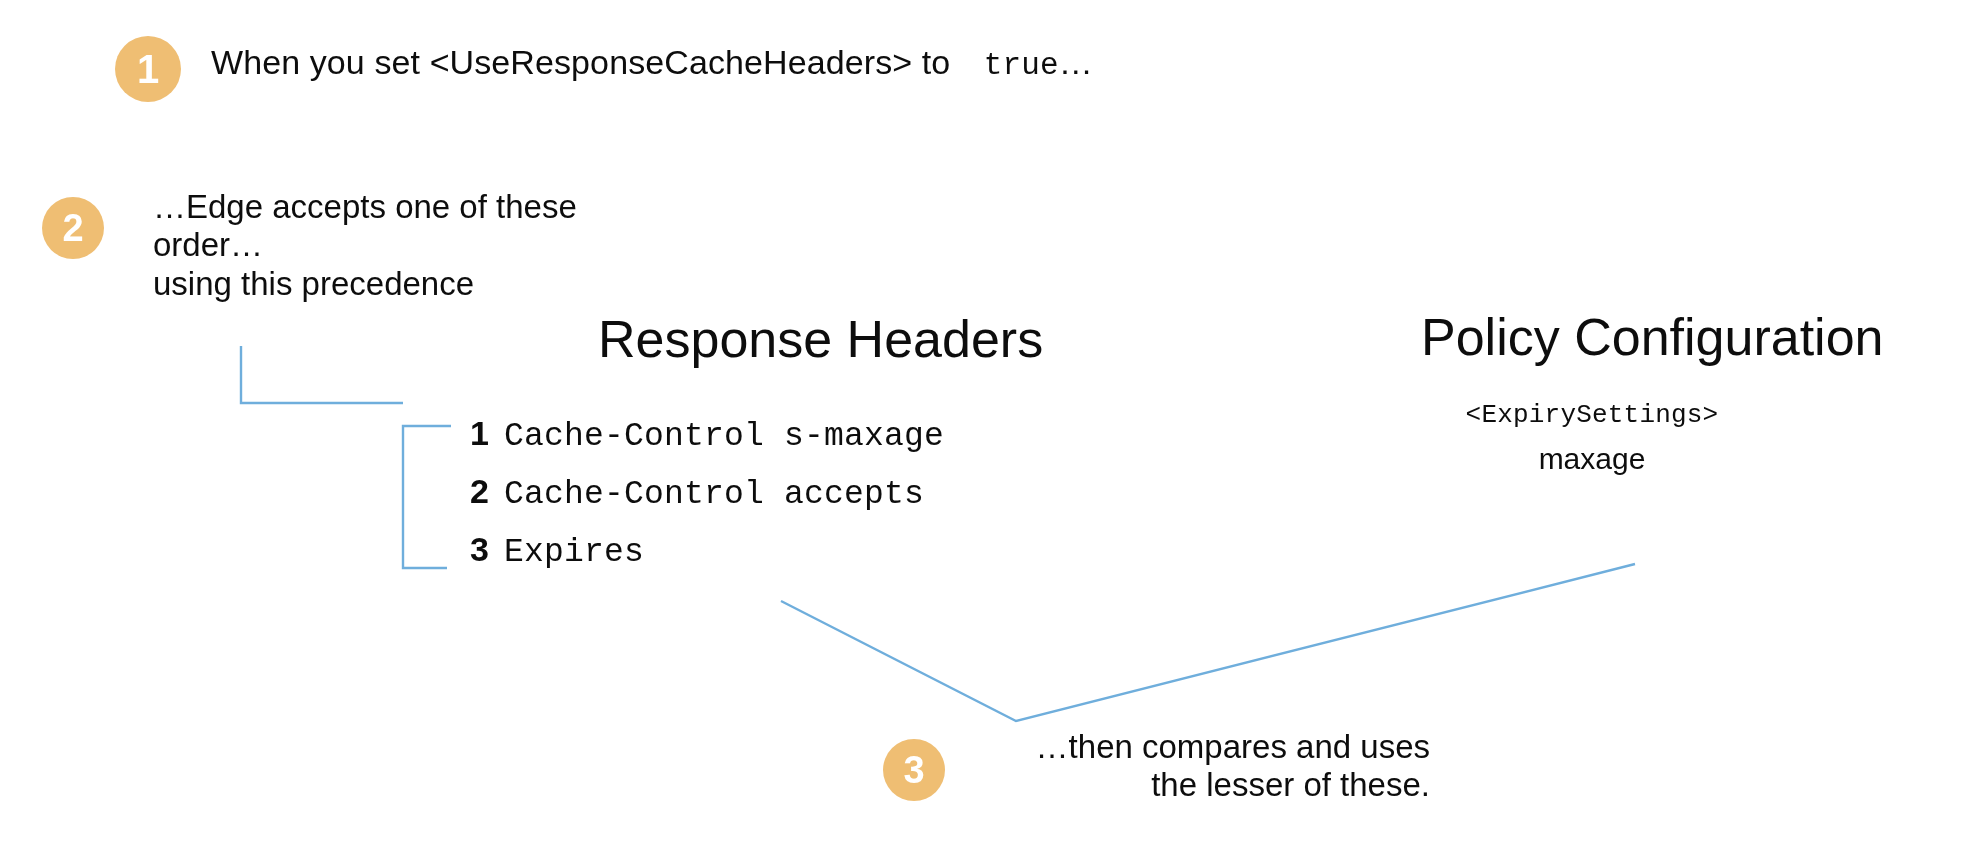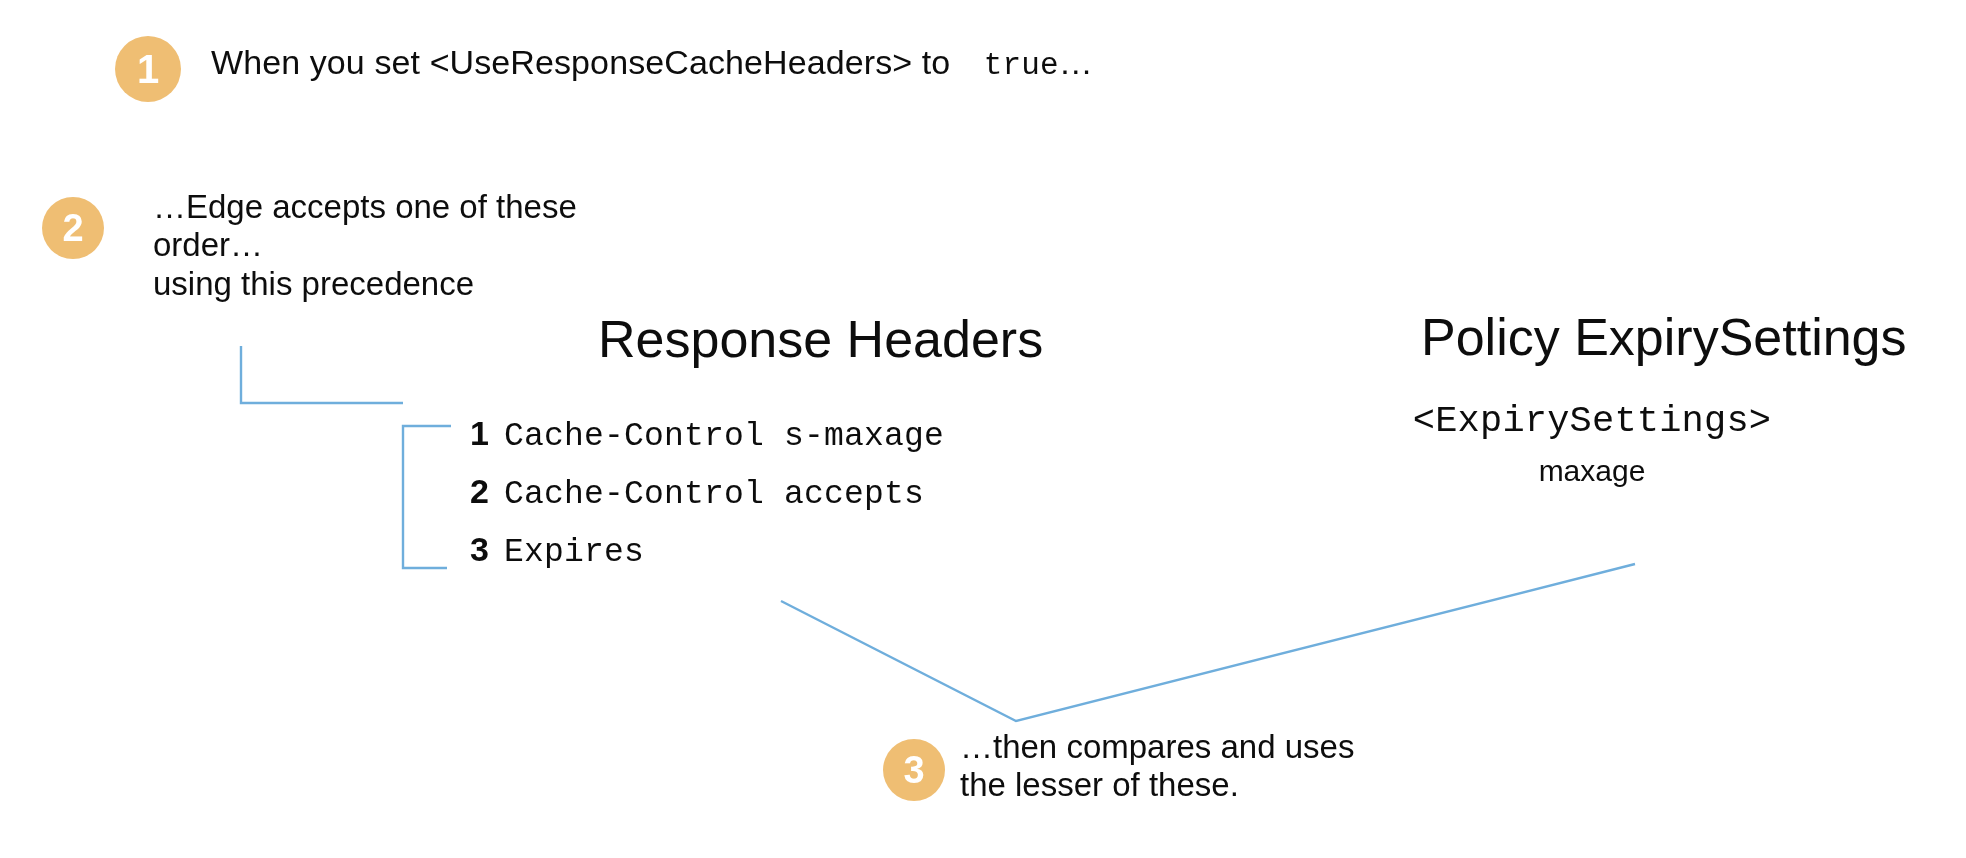--- a/index.html
+++ b/index.html
@@ -67,21 +67,21 @@
     line-height: 1.16;
     width: 470px;
     margin-left: 20px;
   }
 
   #step3-text {
     left: 960px; top: 728px;
     font-size: 33px;
     line-height: 1.16;
     width: 470px;
-    text-align: left;
+    text-align: right;
   }
 
   
   .col-heading {
     position: absolute;
     font-size: 52px;
     white-space: nowrap;
     margin-top: 10px;
   }
   #heading-response { left: 598px; top: 299px; }
@@ -114,21 +114,21 @@
   
   #policy-element {
     position: absolute;
     left: 1382px; top: 400px;
     width: 420px;
     text-align: center;
   }
   #policy-element .mono {
     display: block;
     font-family: "Liberation Mono", "DejaVu Sans Mono", monospace;
-    font-size: 37px;
+    font-size: 26px;
     letter-spacing: 0.2px;
   }
   #policy-element .sub {
     display: block;
     margin-top: 12px;
     font-size: 30px;
   }
 
   
   #connectors {
@@ -158,21 +158,21 @@
   </div>
 
   <div class="badge" id="badge-2">2</div>
   <div class="abs" id="step2-text">
     <div>…Edge accepts one of these</div>
     <div>order…</div>
     <div>using this precedence</div>
   </div>
 
   <div class="col-heading" id="heading-response">Response Headers</div>
-  <div class="col-heading" id="heading-policy">Policy ExpirySettings</div>
+  <div class="col-heading" id="heading-policy">Policy Configuration</div>
 
   <div id="precedence-list">
     <div class="list-row">
       <span class="list-num">1</span>
       <span class="list-value">Cache-Control s-maxage</span>
     </div>
     <div class="list-row">
       <span class="list-num">2</span>
       <span class="list-value">Cache-Control accepts</span>
     </div>

